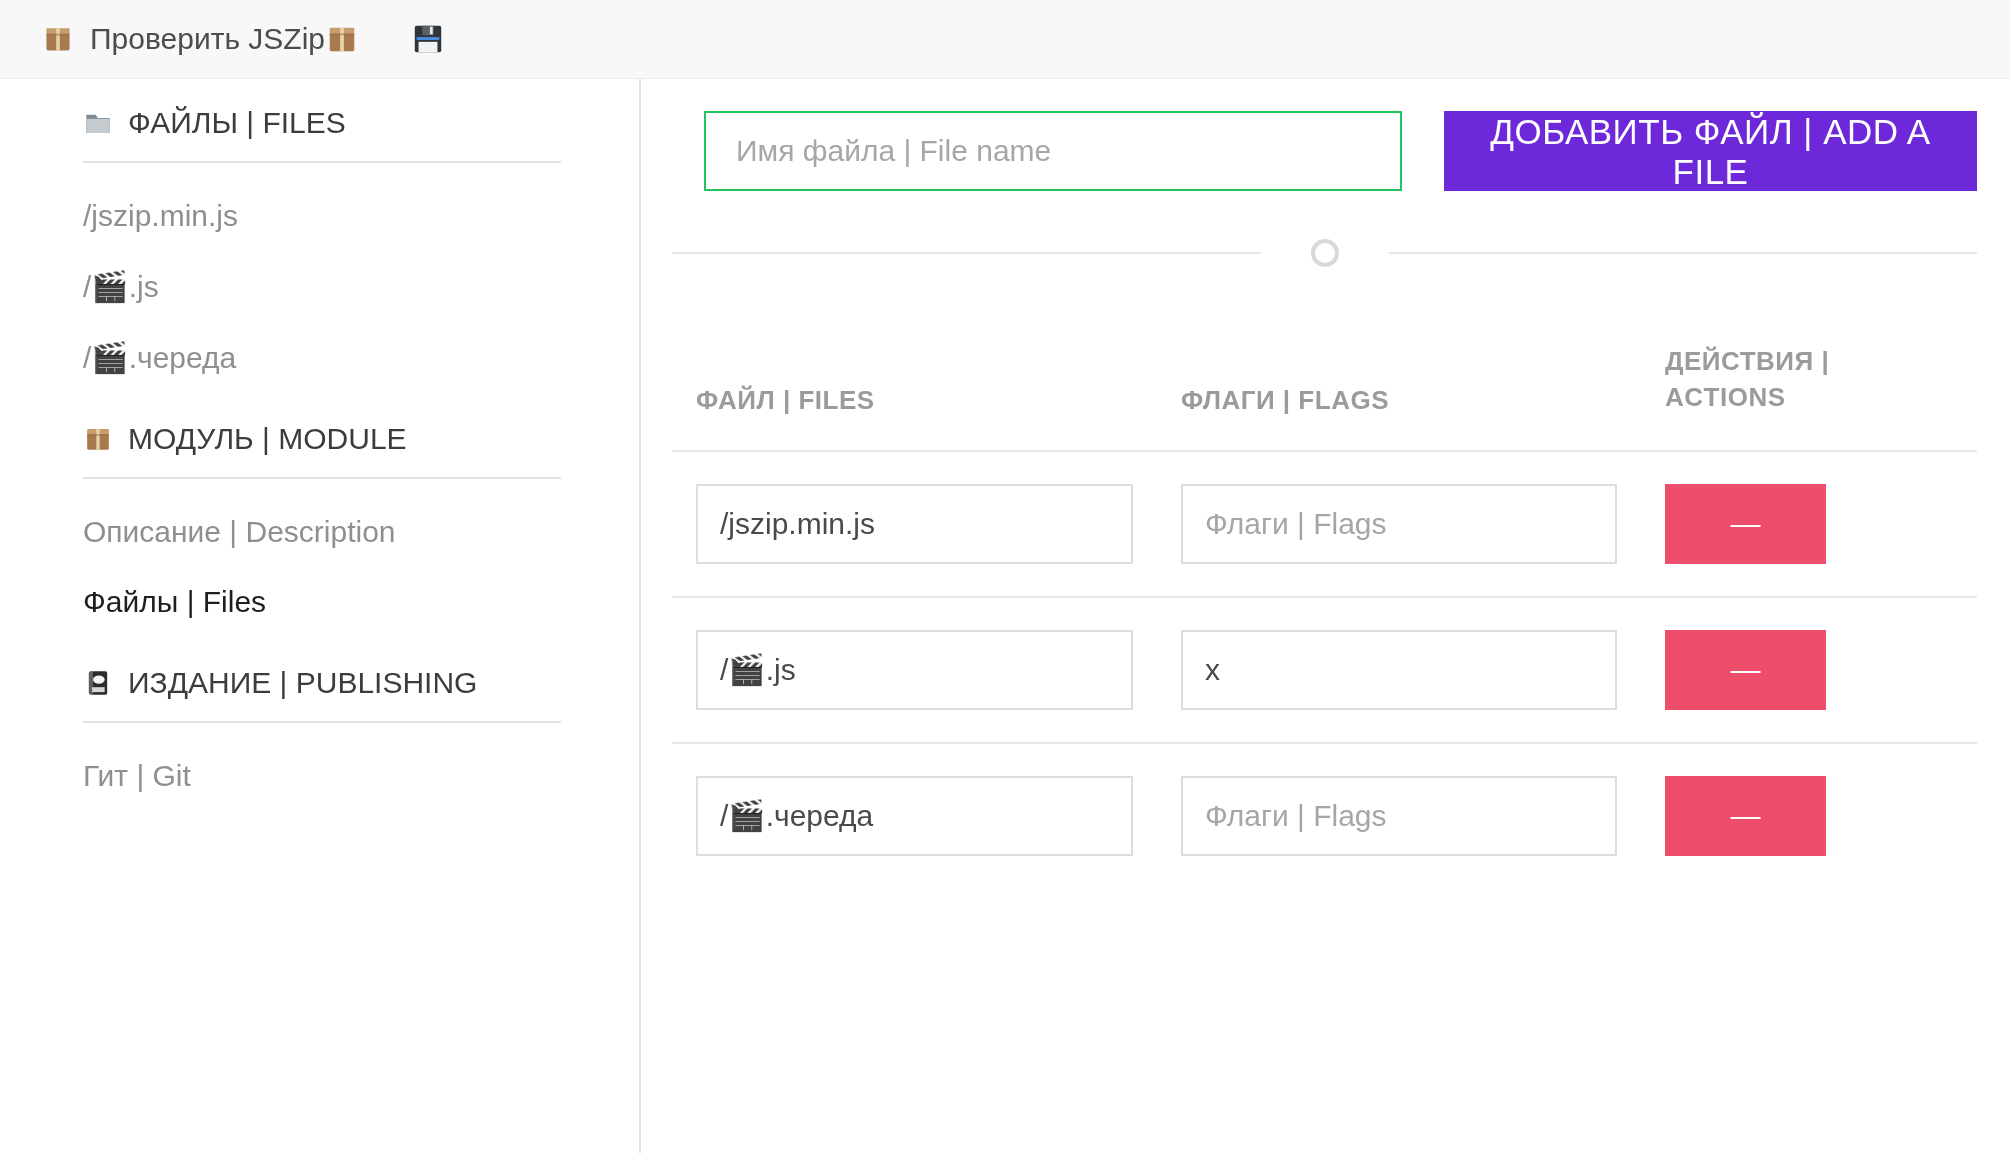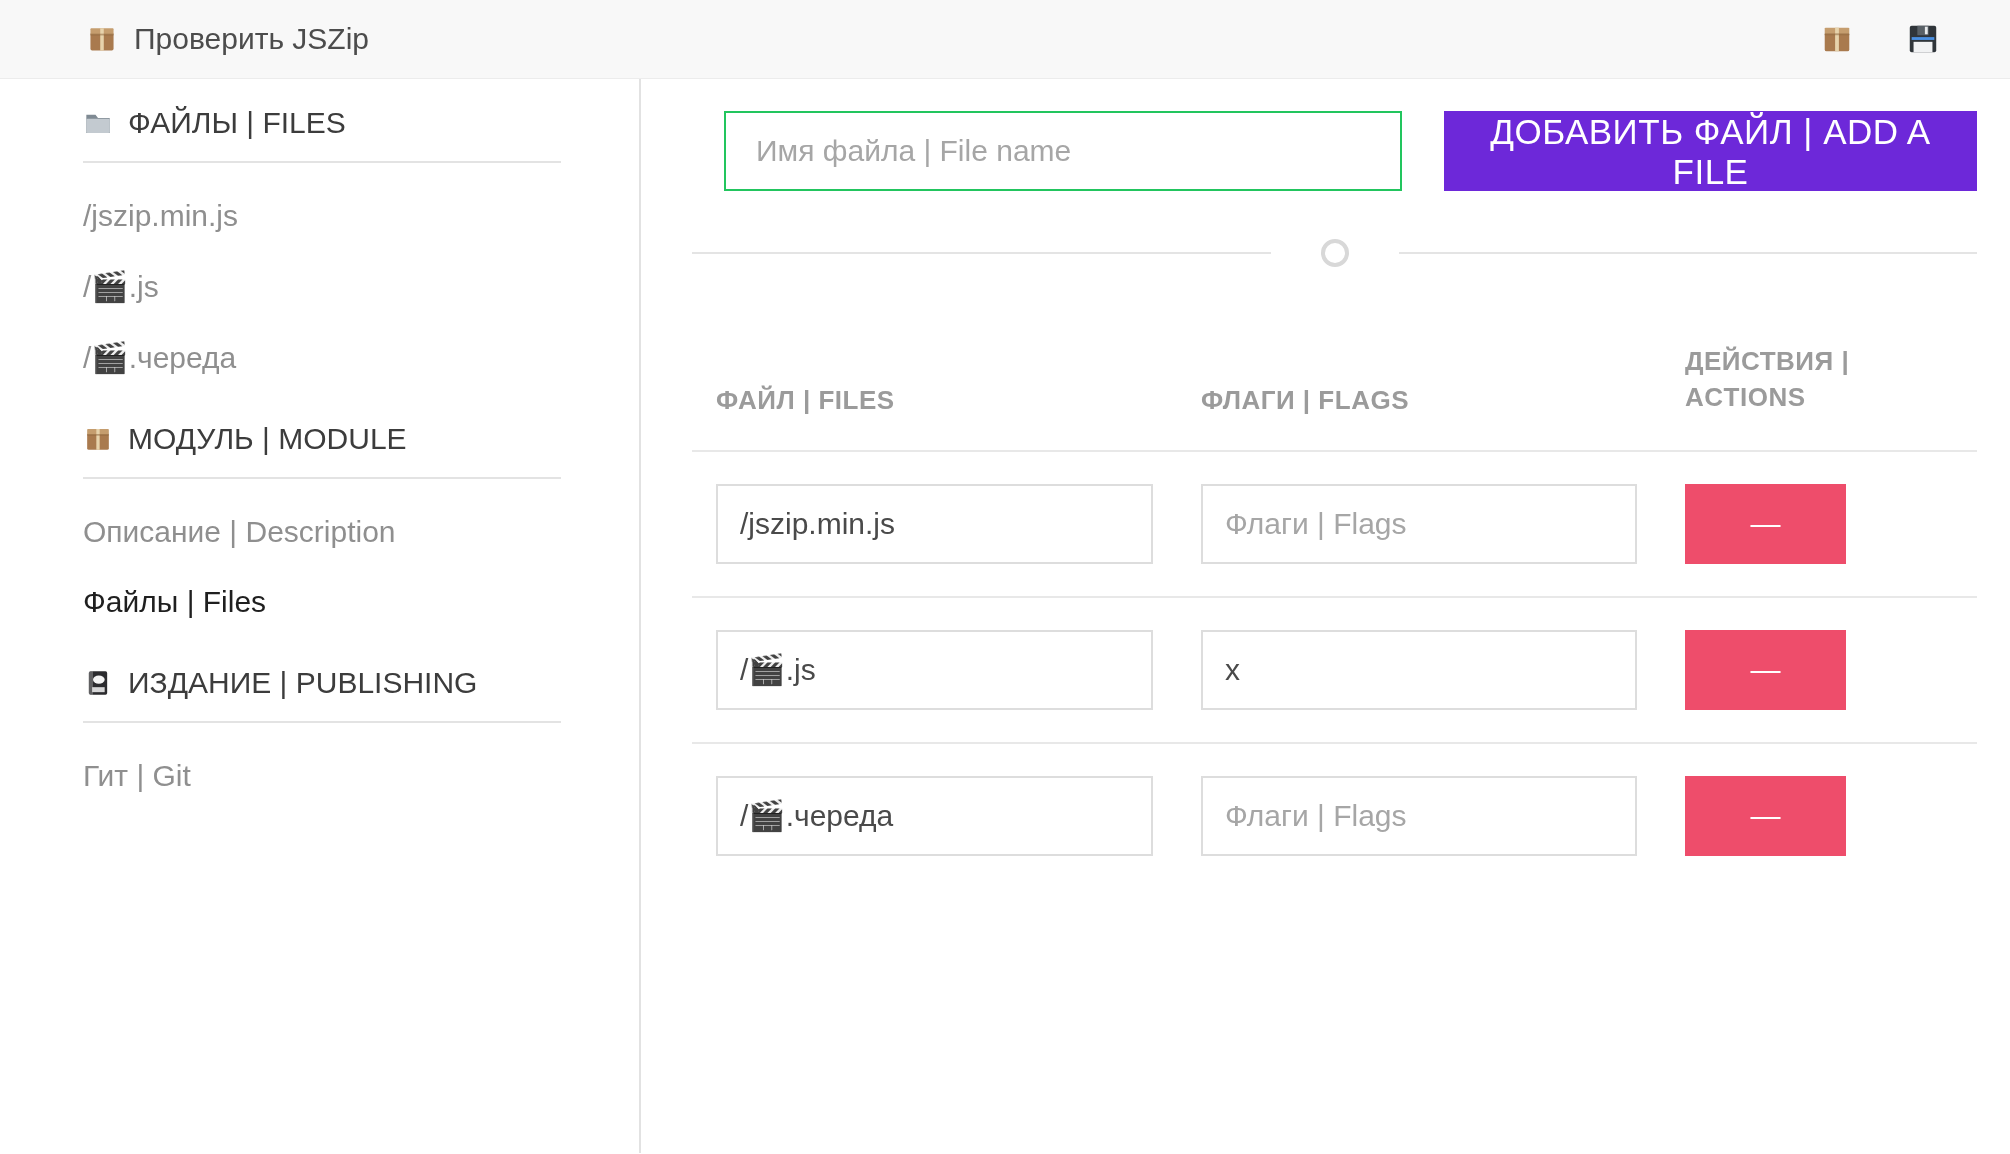--- a/index.html
+++ b/index.html
@@ -6,30 +6,30 @@
   html,body { margin:0; padding:0; }
   body {
     width: 2010px; height: 1154px;
     font-family: "Liberation Sans", sans-serif;
     background: #ffffff; color: #4a4a4a;
     overflow: hidden;
   }
   
   .app-header {
     height: 79px; background: #f8f8f8; border-bottom: 1px solid #ececec;
-    display: flex; align-items: center; justify-content: space-between;
-    padding: 0 70px 0 86px;
+    display: flex; align-items: center; justify-content: flex-start;
+    padding: 0 70px 0 42px;
   }
   .header-left { display: flex; align-items: center; gap: 16px; }
   .app-title { font-size: 30px; color: #4c4c4c; }
   .header-right { display: flex; align-items: center; gap: 52px; }
   .icon-btn { background: none; border: none; padding: 0; cursor: pointer; line-height: 0; }
   .icon { display: inline-block; line-height: 0; }
   
-  .layout { display: flex; height: 1074px; gap: 20px; }
+  .layout { display: flex; height: 1074px; }
   .sidebar {
     width: 641px; min-width: 641px;
     border-right: 2px solid #e2e2e2;
     padding: 26px 80px 0 83px;
   }
   .side-heading {
     display: flex; align-items: center; gap: 15px;
     font-size: 30px; color: #3c3c3c; height: 36px;
   }
   .side-section + .side-section .side-heading { margin-top: 46px; }

